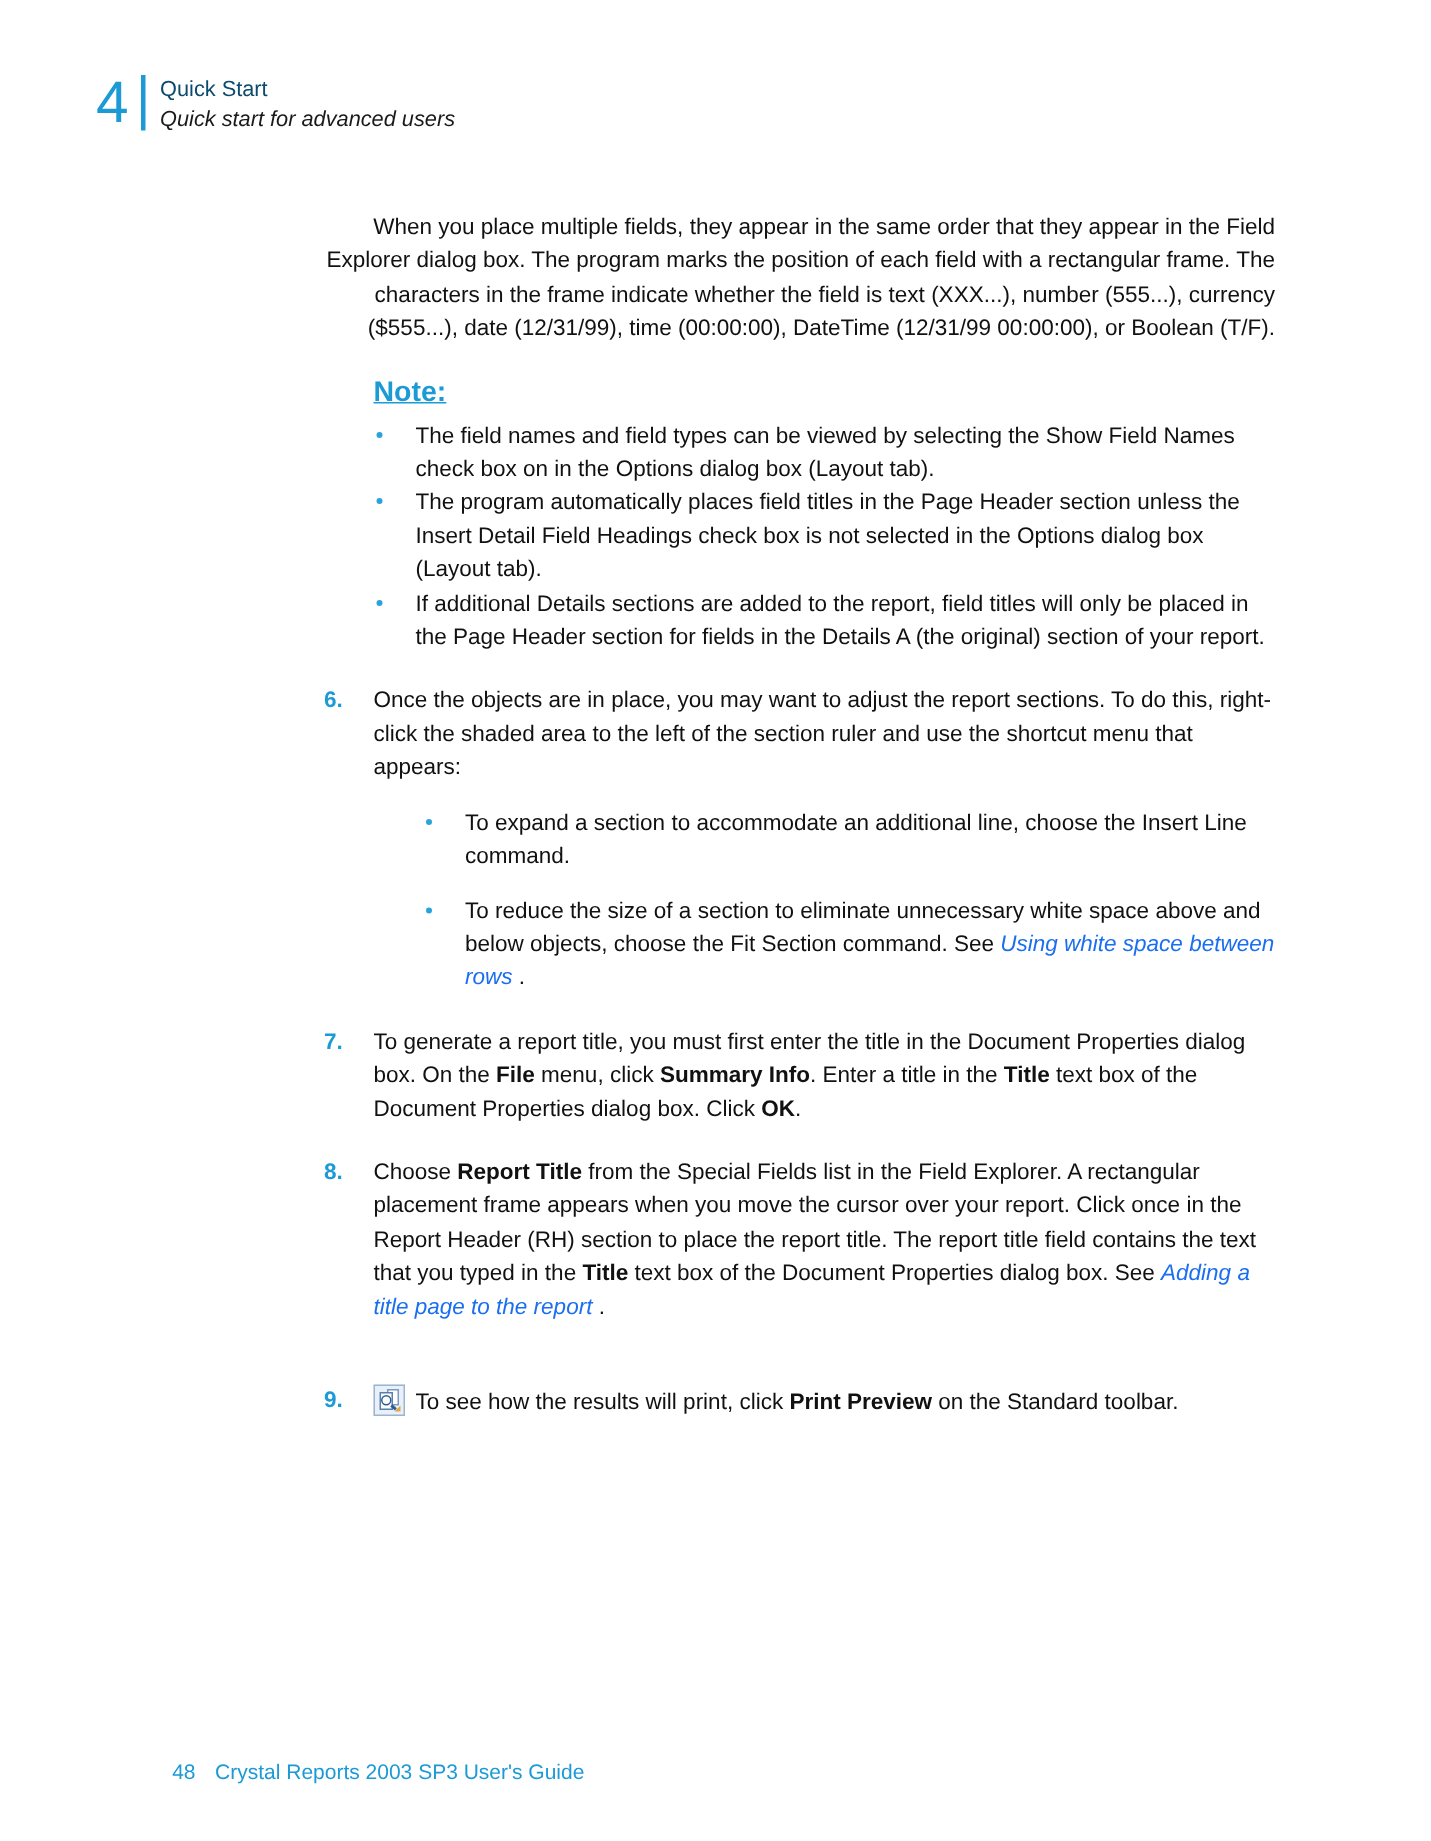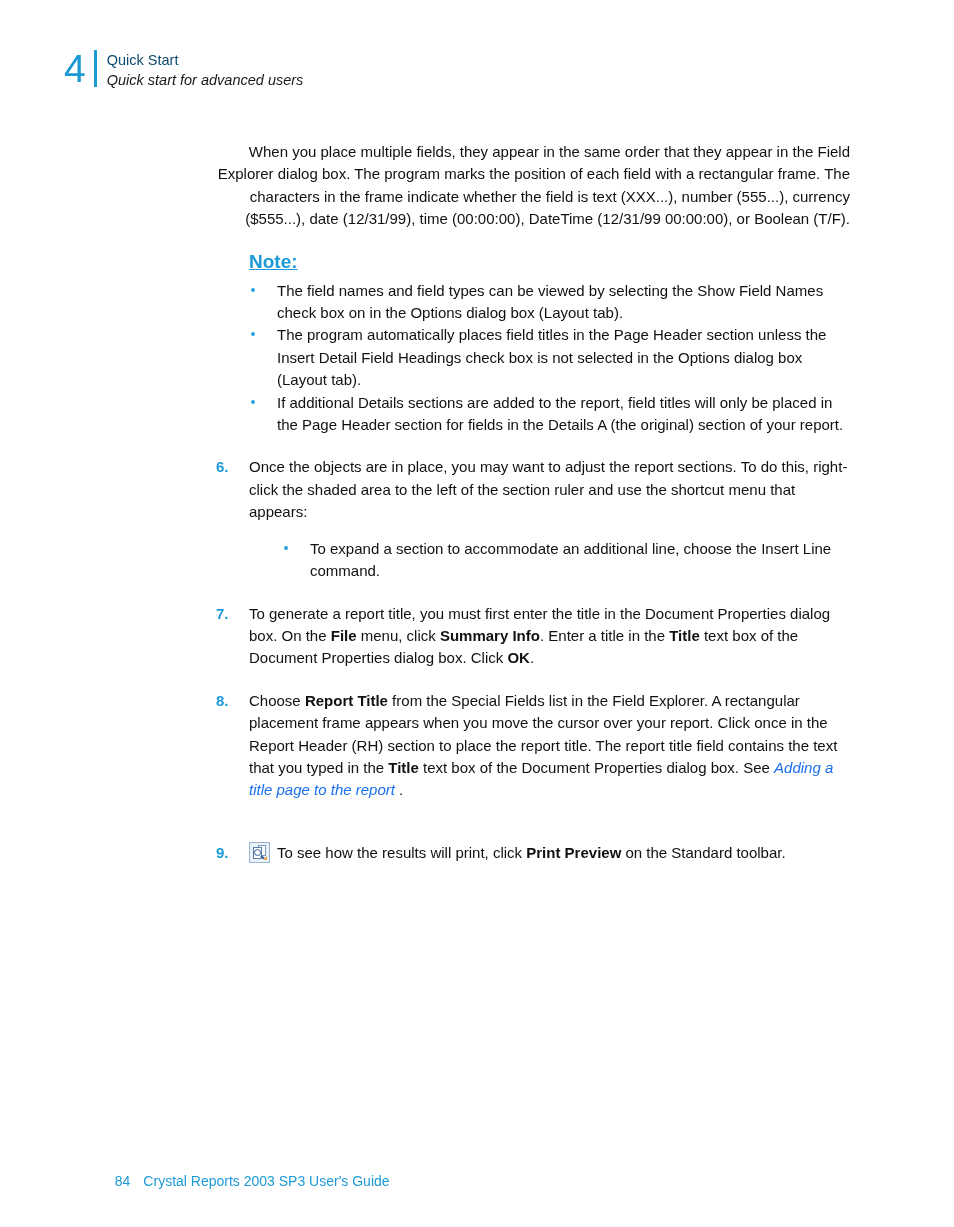--- a/index.html
+++ b/index.html
@@ -261,20 +261,24 @@
   <ol class="steps">
 
     <li>
       <span class="step-num">6.</span>
       <span class="step-body">Once the objects are in place, you may want to adjust the report sections. To do this, right-click the shaded area to the left of the section ruler and use the shortcut menu that appears:</span>
       <ul class="bullets level2 spaced">
         <li>
           <span class="bullet-dot"></span>
           <span>To expand a section to accommodate an additional line, choose the Insert Line command.</span>
         </li>
+        <li>
+          <span class="bullet-dot"></span>
+          <span><span>To reduce the size of a section to eliminate unnecessary white space above and below objects, choose the Fit Section command. See </span><a class="xref" href="#">Using white space between rows</a><span> .</span></span>
+        </li>
       </ul>
     </li>
 
     <li>
       <span class="step-num">7.</span>
       <span class="step-body"><span>To generate a report title, you must first enter the title in the Document Properties dialog box. On the </span><b>File</b><span> menu, click </span><b>Summary Info</b><span>. Enter a title in the </span><b>Title</b><span> text box of the Document Properties dialog box. Click </span><b>OK</b><span>.</span></span>
     </li>
 
     <li>
       <span class="step-num">8.</span>
@@ -291,14 +295,14 @@
           <span class="lens-handle"></span>
           <span class="corner"></span>
         </span><span><span>To see how the results will print, click </span><b>Print Preview</b><span> on the Standard toolbar.</span></span>
       </span>
     </li>
 
   </ol>
 </div>
 
 <div class="page-footer">
-  <span class="footer-pagenum">84</span><span>Crystal Reports 2003 SP3 User's Guide</span>
+  <span class="footer-pagenum">48</span><span>Crystal Reports 2003 SP3 User's Guide</span>
 </div>
 
 </body></html>

